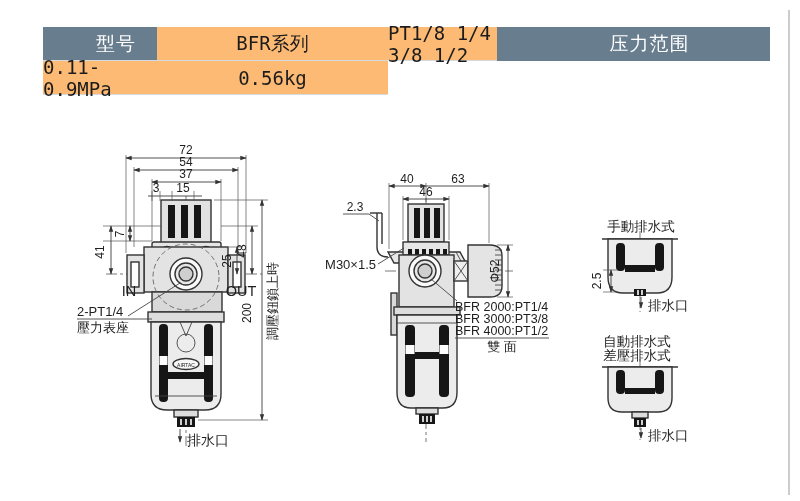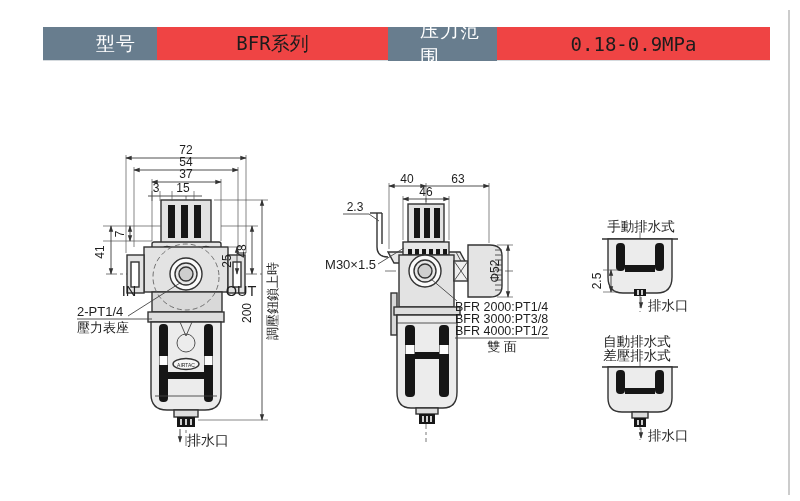--- a/index.html
+++ b/index.html
@@ -4,21 +4,21 @@
 <style>
   html,body{margin:0;padding:0;background:#fff;}
   .page{position:relative;width:800px;height:501px;background:#ffffff;overflow:hidden;
         font-family:"Liberation Sans",sans-serif;}
   
   .spec-table{position:absolute;left:43px;top:27px;width:727px;height:68px;
               display:grid;grid-template-columns:114px 231px 109px 273px;grid-template-rows:34px 34px;}
   .th{background:#687d8e;color:#ffffff;display:flex;align-items:center;justify-content:center;
       font-size:19px;letter-spacing:1px;border-bottom:1.5px solid #d5dade;padding-left:32px;}
   .th.last{border-bottom:none;}
-  .td{background:#ef4444;color:#1c1c1c;display:flex;align-items:center;justify-content:center;
+  .td{background:#fdba74;color:#1c1c1c;display:flex;align-items:center;justify-content:center;
       font-size:19px;border-bottom:1.5px solid #d5dade;
       font-family:"DejaVu Sans Mono","Liberation Sans",monospace;}
   
   svg text{font-family:"Liberation Sans",sans-serif;fill:#1e1e1e;}
   .ext{stroke:#555;stroke-width:0.7;fill:none;}
   .dim{stroke:#3c3c3c;stroke-width:0.9;fill:none;}
   .out{stroke:#333;stroke-width:1.4;}
   .thin{stroke:#444;stroke-width:0.9;fill:none;}
   .cl{stroke:#555;stroke-width:0.8;fill:none;stroke-dasharray:11 3 3 3;}
   .blk{fill:#161616;stroke:none;}
@@ -27,22 +27,24 @@
   .ltxt{font-size:13px;}
 </style>
 </head>
 <body>
 
 <div class="page">
 
   <div class="spec-table">
     <div class="th">型号</div>
     <div class="td">BFR系列</div>
+    <div class="td">PT1/8 1/4 3/8 1/2</div>
     <div class="th last">压力范围</div>
-    <div class="td">0.18-0.9MPa</div>
+    <div class="td">0.11-0.9MPa</div>
+    <div class="td">0.56kg</div>
   </div>
 
   <svg width="800" height="501" viewBox="0 0 800 501" style="position:absolute;left:0;top:0;">
     <defs>
       <marker id="ar" viewBox="0 0 10 10" refX="9" refY="5" markerWidth="9" markerHeight="7" orient="auto-start-reverse">
           <path d="M0,1.5 L10,5 L0,8.5 z" fill="#333"></path>
         </marker>
     </defs>
 
     <line x1="789" y1="10" x2="789" y2="495" stroke="#cccccc" stroke-width="2"></line>

